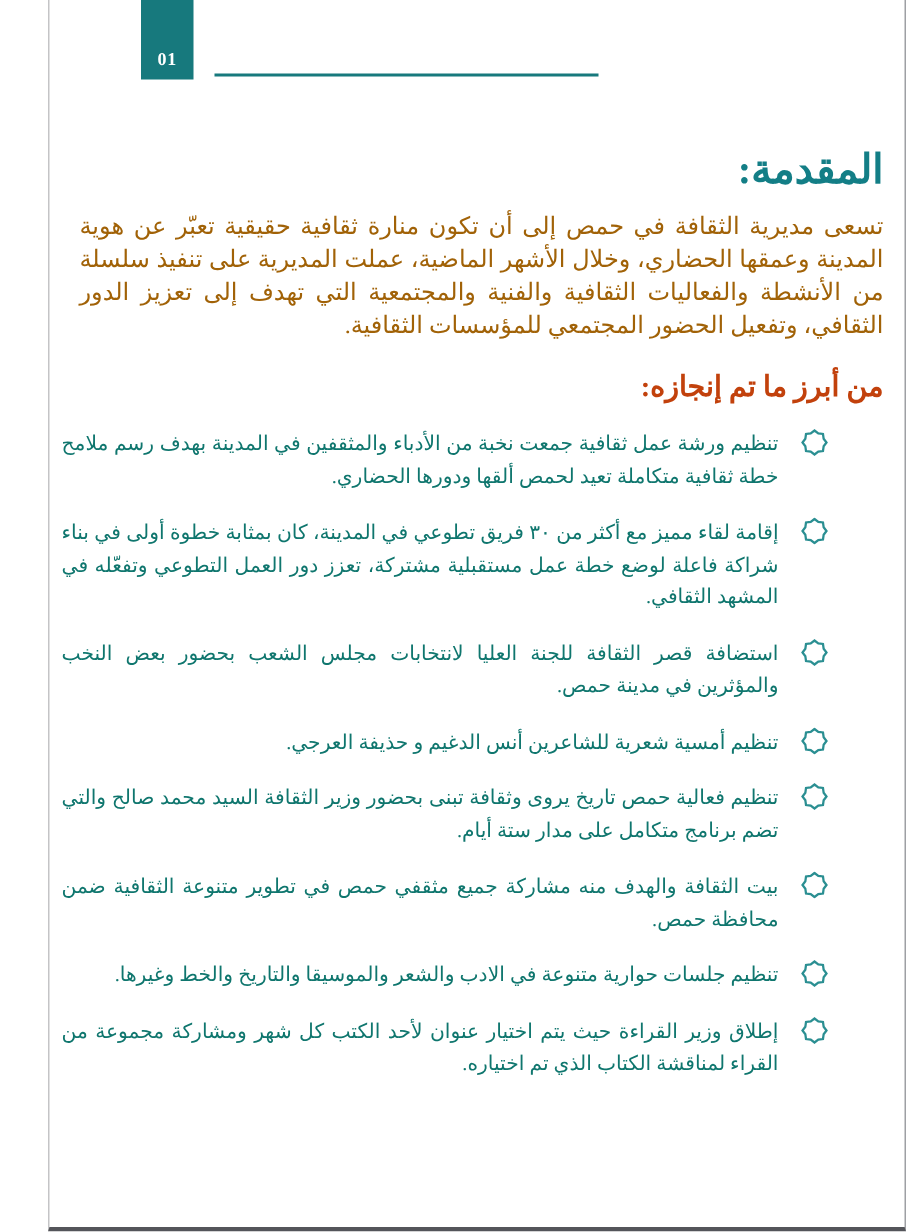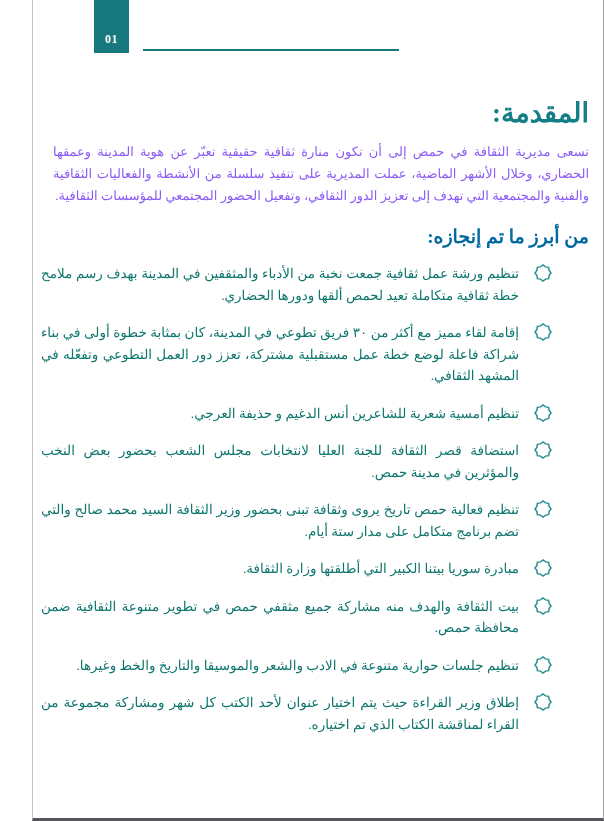--- a/index.html
+++ b/index.html
@@ -35,26 +35,26 @@
     font-size:11px;color:#8d99a6;
   }
   
   .content{position:absolute;top:97px;right:14px;left:8px;}
   .intro-title{
     margin:0 0 10px 0;
     font-size:27px;font-weight:bold;color:#137e86;line-height:1.25;
   }
   .intro-paragraph{
     margin:0 0 18px 12px;
-    font-size:13px;line-height:22px;color:#8b5cf6;
+    font-size:16px;line-height:22px;color:#a16207;
     text-align:justify;
   }
   .achievements-title{
     margin:0 0 14px 0;
-    font-size:19px;font-weight:bold;color:#0369a1;line-height:1.3;
+    font-size:19px;font-weight:bold;color:#c2410c;line-height:1.3;
   }
   ul.achievements{list-style:none;margin:0;padding:0;}
   ul.achievements li{
     display:flex;align-items:flex-start;gap:15px;
     padding-right:37px;
     margin-bottom:16px;
   }
   .star{flex:0 0 18px;height:18px;margin-top:1px;}
   .star svg{display:block;}
   .item-text{
@@ -100,50 +100,42 @@
         </span>
         <span class="item-text">إقامة لقاء مميز مع أكثر من ٣٠ فريق تطوعي في المدينة، كان بمثابة خطوة أولى في بناء شراكة فاعلة لوضع خطة عمل مستقبلية مشتركة، تعزز دور العمل التطوعي وتفعّله في المشهد الثقافي.</span>
       </li>
 
       <li>
         <span class="star">
           <svg width="18" height="18" viewBox="0 0 18 18">
               <polygon fill="none" stroke="#2b8f92" stroke-width="1.5" points="17,9 15.1,11.53 14.66,14.66 11.53,15.1 9,17 6.47,15.1 3.34,14.66 2.9,11.53 1,9 2.9,6.47 3.34,3.34 6.47,2.9 9,1 11.53,2.9 14.66,3.34 15.1,6.47"></polygon>
             </svg>
         </span>
-        <span class="item-text">تنظيم أمسية شعرية للشاعرين أنس الدغيم و حذيفة العرجي.</span>
+        <span class="item-text">استضافة قصر الثقافة للجنة العليا لانتخابات مجلس الشعب بحضور بعض النخب والمؤثرين في مدينة حمص.</span>
       </li>
 
       <li>
         <span class="star">
           <svg width="18" height="18" viewBox="0 0 18 18">
               <polygon fill="none" stroke="#2b8f92" stroke-width="1.5" points="17,9 15.1,11.53 14.66,14.66 11.53,15.1 9,17 6.47,15.1 3.34,14.66 2.9,11.53 1,9 2.9,6.47 3.34,3.34 6.47,2.9 9,1 11.53,2.9 14.66,3.34 15.1,6.47"></polygon>
             </svg>
         </span>
-        <span class="item-text">استضافة قصر الثقافة للجنة العليا لانتخابات مجلس الشعب بحضور بعض النخب والمؤثرين في مدينة حمص.</span>
+        <span class="item-text">تنظيم أمسية شعرية للشاعرين أنس الدغيم و حذيفة العرجي.</span>
       </li>
 
 
       <li>
         <span class="star">
           <svg width="18" height="18" viewBox="0 0 18 18">
               <polygon fill="none" stroke="#2b8f92" stroke-width="1.5" points="17,9 15.1,11.53 14.66,14.66 11.53,15.1 9,17 6.47,15.1 3.34,14.66 2.9,11.53 1,9 2.9,6.47 3.34,3.34 6.47,2.9 9,1 11.53,2.9 14.66,3.34 15.1,6.47"></polygon>
             </svg>
         </span>
         <span class="item-text">تنظيم فعالية حمص تاريخ يروى وثقافة تبنى بحضور وزير الثقافة السيد محمد صالح والتي تضم برنامج متكامل على مدار ستة أيام.</span>
       </li>
 
-      <li>
-        <span class="star">
-          <svg width="18" height="18" viewBox="0 0 18 18">
-              <polygon fill="none" stroke="#2b8f92" stroke-width="1.5" points="17,9 15.1,11.53 14.66,14.66 11.53,15.1 9,17 6.47,15.1 3.34,14.66 2.9,11.53 1,9 2.9,6.47 3.34,3.34 6.47,2.9 9,1 11.53,2.9 14.66,3.34 15.1,6.47"></polygon>
-            </svg>
-        </span>
-        <span class="item-text">مبادرة سوريا بيتنا الكبير التي أطلقتها وزارة الثقافة.</span>
-      </li>
 
       <li>
         <span class="star">
           <svg width="18" height="18" viewBox="0 0 18 18">
               <polygon fill="none" stroke="#2b8f92" stroke-width="1.5" points="17,9 15.1,11.53 14.66,14.66 11.53,15.1 9,17 6.47,15.1 3.34,14.66 2.9,11.53 1,9 2.9,6.47 3.34,3.34 6.47,2.9 9,1 11.53,2.9 14.66,3.34 15.1,6.47"></polygon>
             </svg>
         </span>
         <span class="item-text">بيت الثقافة والهدف منه مشاركة جميع مثقفي حمص في تطوير متنوعة الثقافية ضمن محافظة حمص.</span>
       </li>
 

